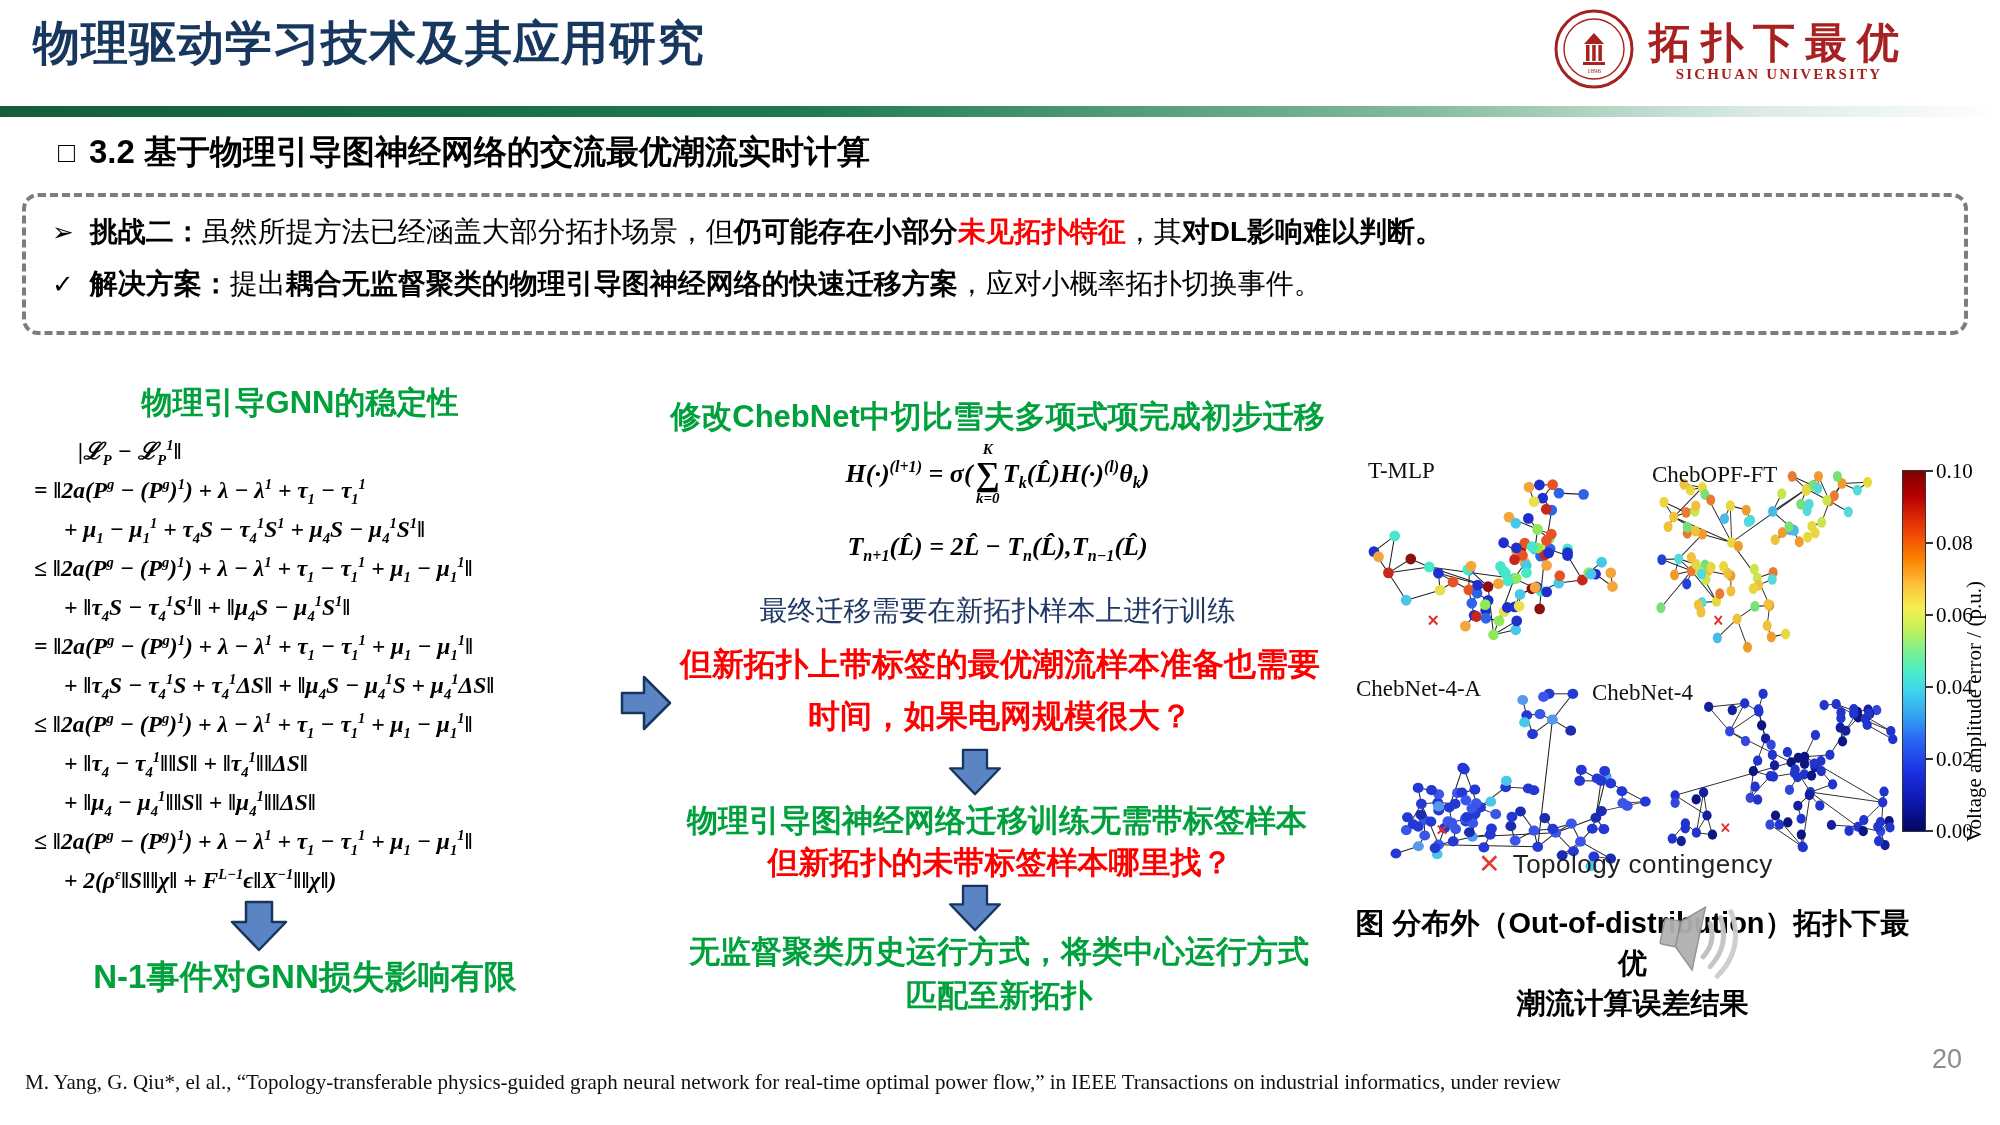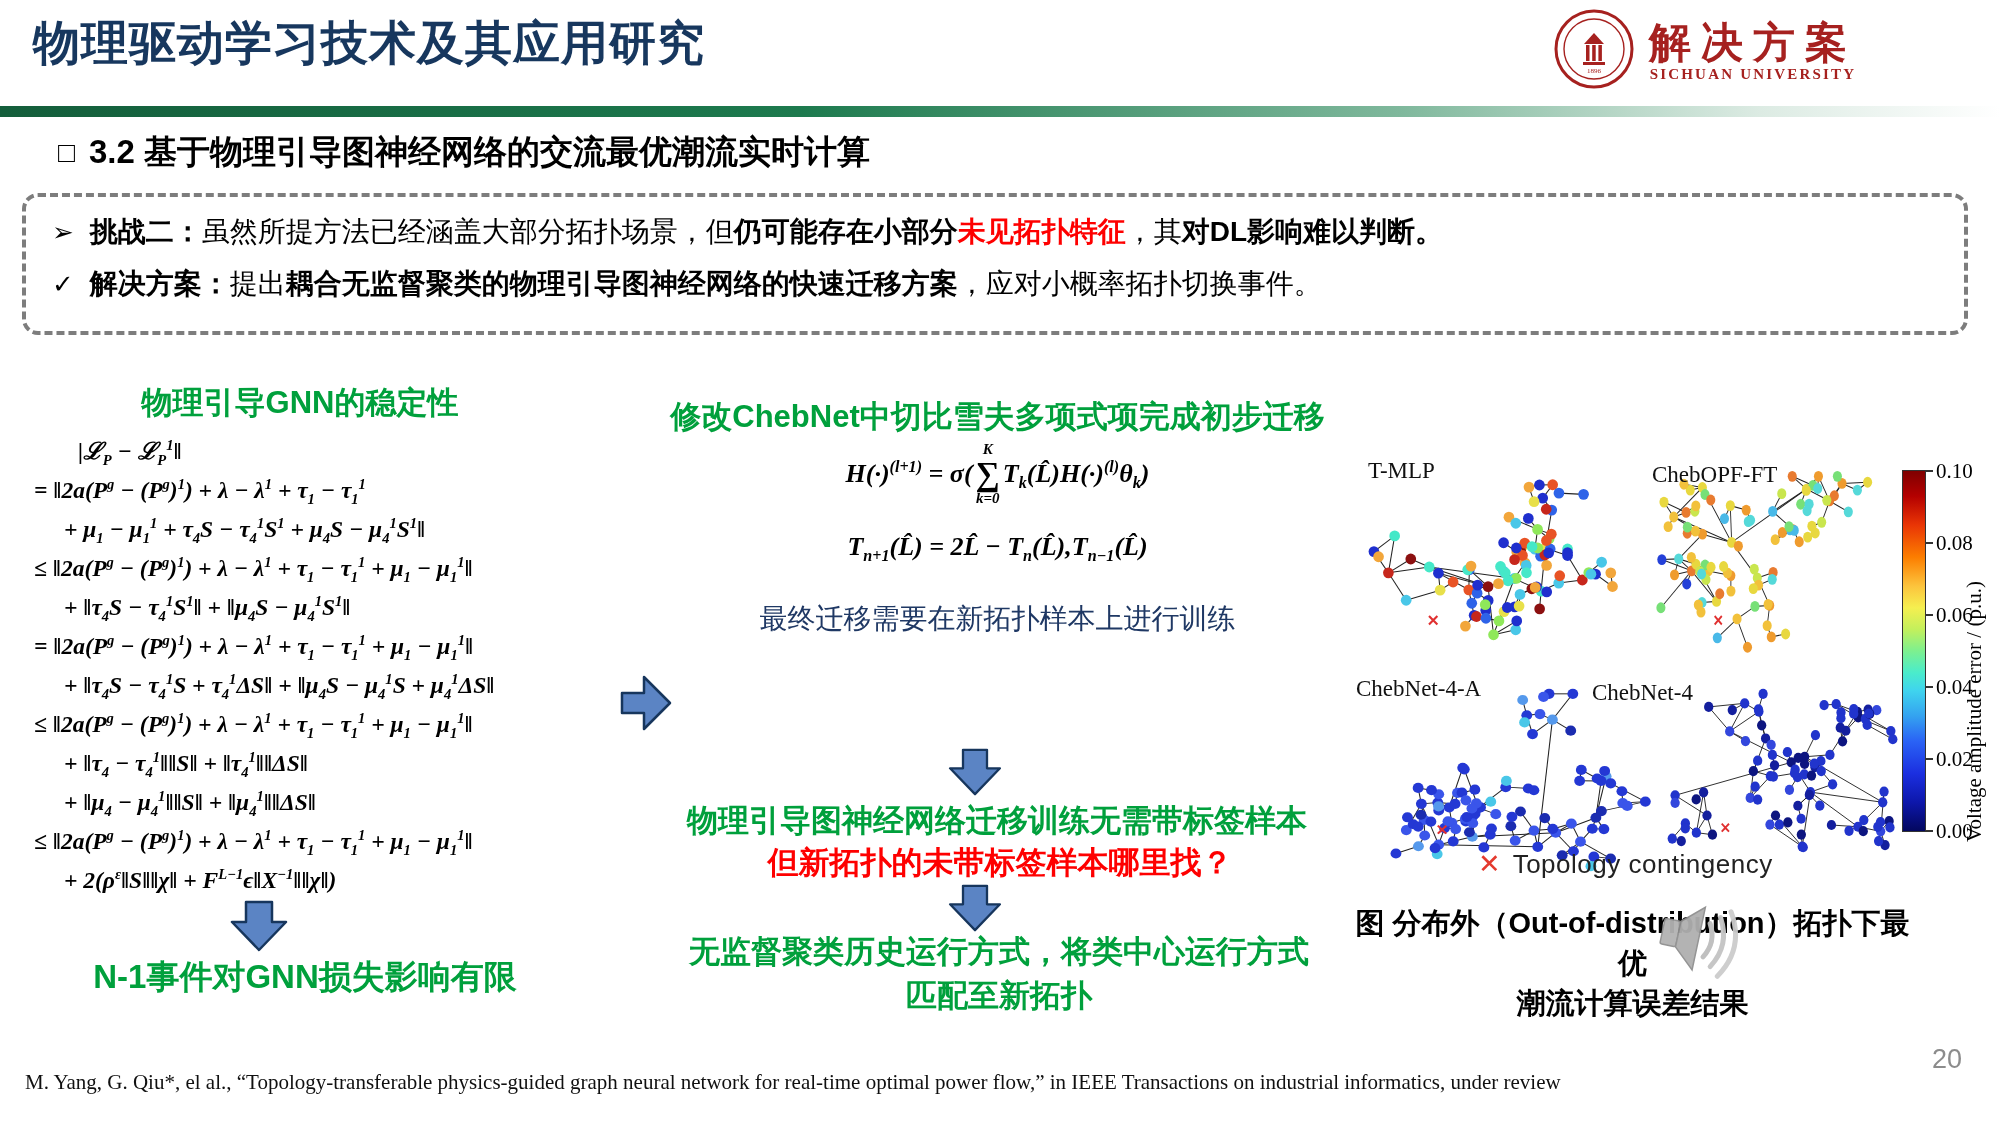--- a/index.html
+++ b/index.html
@@ -41,21 +41,21 @@
 
   
   .mid-heading{left:635px;top:396px;width:725px;text-align:center;font-size:31px;font-weight:bold;color:#00a03c;}
   .formula1{left:635px;top:442px;width:725px;display:flex;justify-content:center;align-items:center;
      font-family:"Liberation Serif","DejaVu Serif",serif;font-style:italic;font-weight:600;font-size:26px;color:#000;}
   .sum-stack{display:inline-flex;flex-direction:column;align-items:center;font-style:normal;margin:0 3px;line-height:1;}
   .sum-top,.sum-bottom{font-size:15px;font-style:italic;}
   .sum-sigma{font-size:34px;font-style:normal;line-height:34px;}
   .formula2{left:635px;top:532px;width:725px;text-align:center;
      font-family:"Liberation Serif","DejaVu Serif",serif;font-style:italic;font-weight:600;font-size:26px;color:#000;}
-  .blue-note{left:635px;top:592px;width:725px;text-align:center;font-size:28px;color:#1f3864;font-weight:500;margin-top:8px;}
+  .blue-note{left:635px;top:592px;width:725px;text-align:center;font-size:28px;color:#1f3864;font-weight:500;}
   .red-block1{left:633px;top:638px;width:734px;text-align:center;font-size:32px;font-weight:bold;color:#fe0000;line-height:52px;}
   .green-sol1{left:623px;top:800px;width:748px;text-align:center;font-size:31px;font-weight:bold;color:#00a03c;}
   .red-block2{left:635px;top:842px;width:730px;text-align:center;font-size:31px;font-weight:bold;color:#fe0000;}
   .green-sol2{left:628px;top:930px;width:742px;text-align:center;font-size:31px;font-weight:bold;color:#00a03c;line-height:44px;}
 
   
   .arrow svg{display:block;}
 
   
   .gl{font-family:"Liberation Serif",serif;font-size:23px;color:#111;z-index:3;}
@@ -94,21 +94,21 @@
         <circle cx="41" cy="41" r="30" fill="#fff" stroke="#a6211f" stroke-width="1.4"></circle>
         <path d="M31 36 L41 25 L51 36 Z" fill="#a6211f"></path>
         <rect x="33" y="37" width="3.5" height="16" fill="#a6211f"></rect>
         <rect x="39.2" y="37" width="3.5" height="16" fill="#a6211f"></rect>
         <rect x="45.4" y="37" width="3.5" height="16" fill="#a6211f"></rect>
         <rect x="30" y="54" width="22" height="3" fill="#a6211f"></rect>
         <text x="41" y="65" text-anchor="middle" font-size="7" fill="#a6211f" font-family="Liberation Serif,serif">1896</text>
       </svg>
     </span>
     <span style="display:flex;flex-direction:column;align-items:center;">
-      <span class="logo-text-cn">解决方案</span>
+      <span class="logo-text-cn">拓扑下最优</span>
       <span class="logo-text-en">SICHUAN UNIVERSITY</span>
     </span>
   </div>
 
   <div class="abs green-bar"></div>
 
   <div class="abs section-row">
     <span class="section-bullet">□</span>
     <span class="section-title">3.2 基于物理引导图神经网络的交流最优潮流实时计算</span>
   </div>
@@ -165,20 +165,24 @@
       <span class="sum-top">K</span>
       <span class="sum-sigma">∑</span>
       <span class="sum-bottom">k=0</span>
     </span>
     <span>T<sub>k</sub>(L̂)H(·)<sup>(l)</sup>θ<sub>k</sub>)</span>
   </div>
   <div class="abs formula2">T<sub>n+1</sub>(L̂)  =  2L̂ − T<sub>n</sub>(L̂),T<sub>n−1</sub>(L̂)</div>
 
   <div class="abs blue-note">最终迁移需要在新拓扑样本上进行训练</div>
 
+  <div class="abs red-block1">
+    <div>但新拓扑上带标签的最优潮流样本准备也需要</div>
+    <div>时间，如果电网规模很大？</div>
+  </div>
 
   <div class="abs arrow" style="left:947px;top:748px;">
     <svg width="56" height="48" viewBox="0 0 60 52">
       <path d="M17 2 H43 V22 H57 L30 50 L3 22 H17 Z" fill="#5b84c4" stroke="#17365d" stroke-width="2.5" stroke-linejoin="round"></path>
     </svg>
   </div>
 
   <div class="abs green-sol1">物理引导图神经网络迁移训练无需带标签样本</div>
   <div class="abs red-block2">但新拓扑的未带标签样本哪里找？</div>
 

